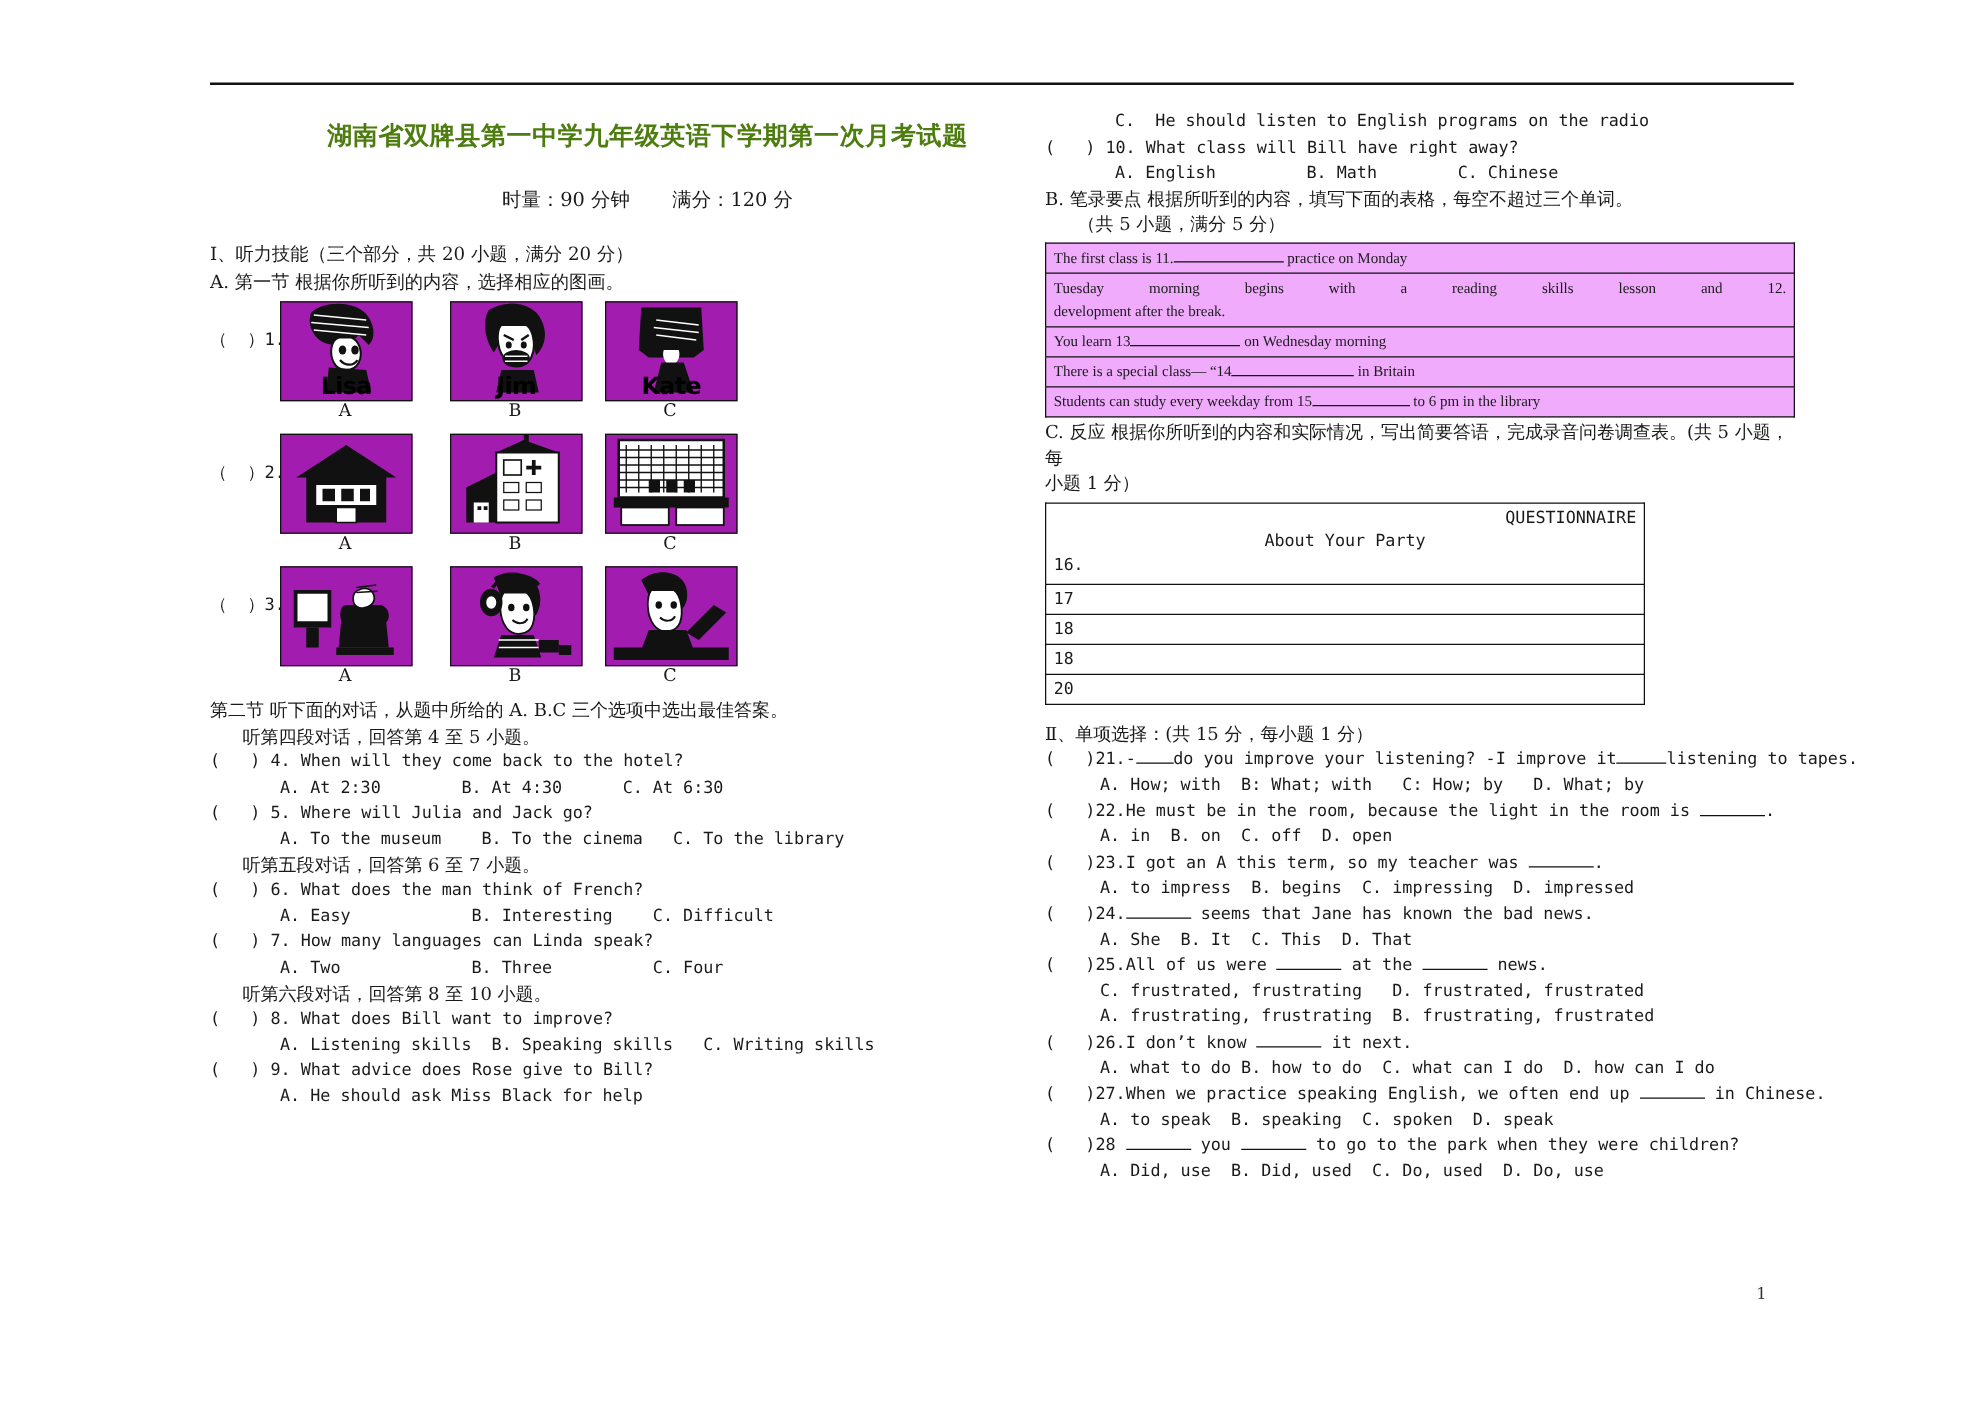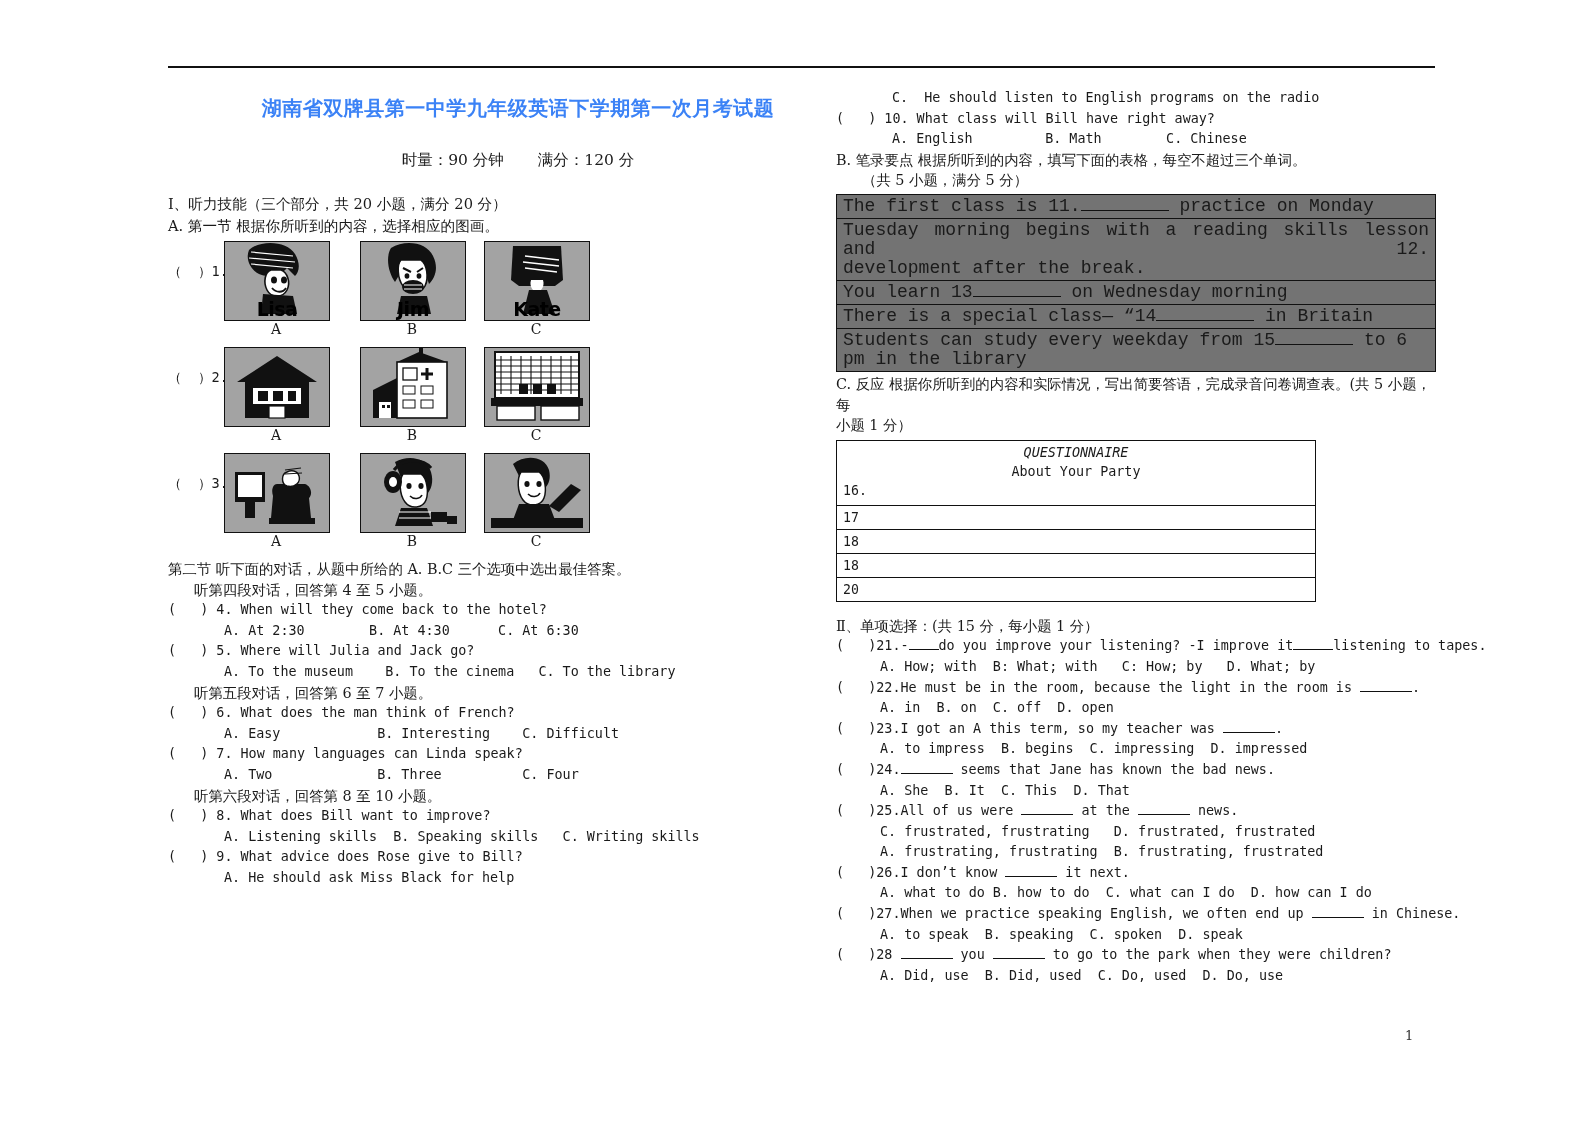--- a/index.html
+++ b/index.html
@@ -13,21 +13,21 @@
   .page{position:absolute;left:0;top:0;width:1587px;height:1122px;}
 
   .top-rule{
     position:absolute;left:168px;top:66px;width:1267px;height:0;
     border-top:2px solid #111;
   }
 
   .title{
     position:absolute;left:168px;top:95px;width:700px;
     text-align:center;
-    color:#3b82f6;
+    color:#4d7c0f;
     font-weight:bold;
     font-size:20px;
     letter-spacing:0.5px;
     font-family:"DejaVu Serif", serif;
   }
 
   .subtitle{
     position:absolute;left:168px;top:150px;width:700px;
     text-align:center;
     font-size:15.5px;
@@ -50,55 +50,55 @@
   .pic-row{position:relative;height:96px;margin-bottom:10px;}
   .pic-tag{
     position:absolute;left:0;top:22px;
     font-family:"DejaVu Sans Mono", monospace;font-size:13.6px;white-space:pre;
   }
   .pic-cell{position:absolute;top:0;width:104px;}
   .pic-cell.c1{left:56px;}
   .pic-cell.c2{left:192px;}
   .pic-cell.c3{left:316px;}
   .pic-box{
-    width:104px;height:78px;border:1.5px solid #111;background:#a3a3a3;
+    width:104px;height:78px;border:1.5px solid #111;background:#a21caf;
     position:relative;overflow:hidden;
   }
   .pic-letter{
     text-align:center;font-family:"DejaVu Serif", serif;font-size:14px;line-height:16px;
   }
 
   
   .art{position:absolute;left:0;top:0;width:100%;height:100%;}
   .nm{
     position:absolute;left:0;bottom:1px;width:100%;text-align:center;
     font-family:"DejaVu Sans", sans-serif;font-weight:bold;font-size:19px;
     color:#000;letter-spacing:-0.5px;line-height:20px;
   }
 
   
   .tbl{
-    border-collapse:collapse;width:100%;background:#737373;
-    font-family:Liberation Mono, monospace;font-size:18px;
+    border-collapse:collapse;width:100%;background:#f0abfc;
+    font-family:Liberation Serif, serif;font-size:12px;
   }
   .tbl td{
     border:1.4px solid #111;padding:2px 6px;vertical-align:middle;
     line-height:19px;
   }
   .blank{display:inline-block;border-bottom:1.2px solid #111;}
   .b9{width:88px;}
   .b8{width:78px;}
   .b10{width:98px;}
 
   .just{text-align:justify;text-align-last:justify;}
 
   .qn-tbl{border-collapse:collapse;width:480px;background:#fff;}
   .qn-tbl td{border:1.5px solid #111;padding:2px 6px;font-family:"DejaVu Sans Mono", monospace;font-size:13.2px;line-height:19px;}
   .qn-head{height:60px;vertical-align:top;}
-  .qn-title{text-align:center;font-family:"DejaVu Sans Mono", monospace;font-size:13.4px;line-height:19px;font-style:italic;}
+  .qn-title{text-align:right;font-family:"DejaVu Sans Mono", monospace;font-size:13.4px;line-height:19px;}
   .qn-sub{text-align:center;font-family:"DejaVu Sans Mono", monospace;font-size:13.4px;line-height:19px;}
 
   .ul{display:inline-block;border-bottom:1.1px solid #111;}
   .u3{width:30px;} .u4{width:40px;} .u5{width:52px;}
 
   .pageno{
     position:absolute;left:1405px;top:1028px;
     font-family:"DejaVu Serif", serif;font-size:13px;color:#333;
   }
 

